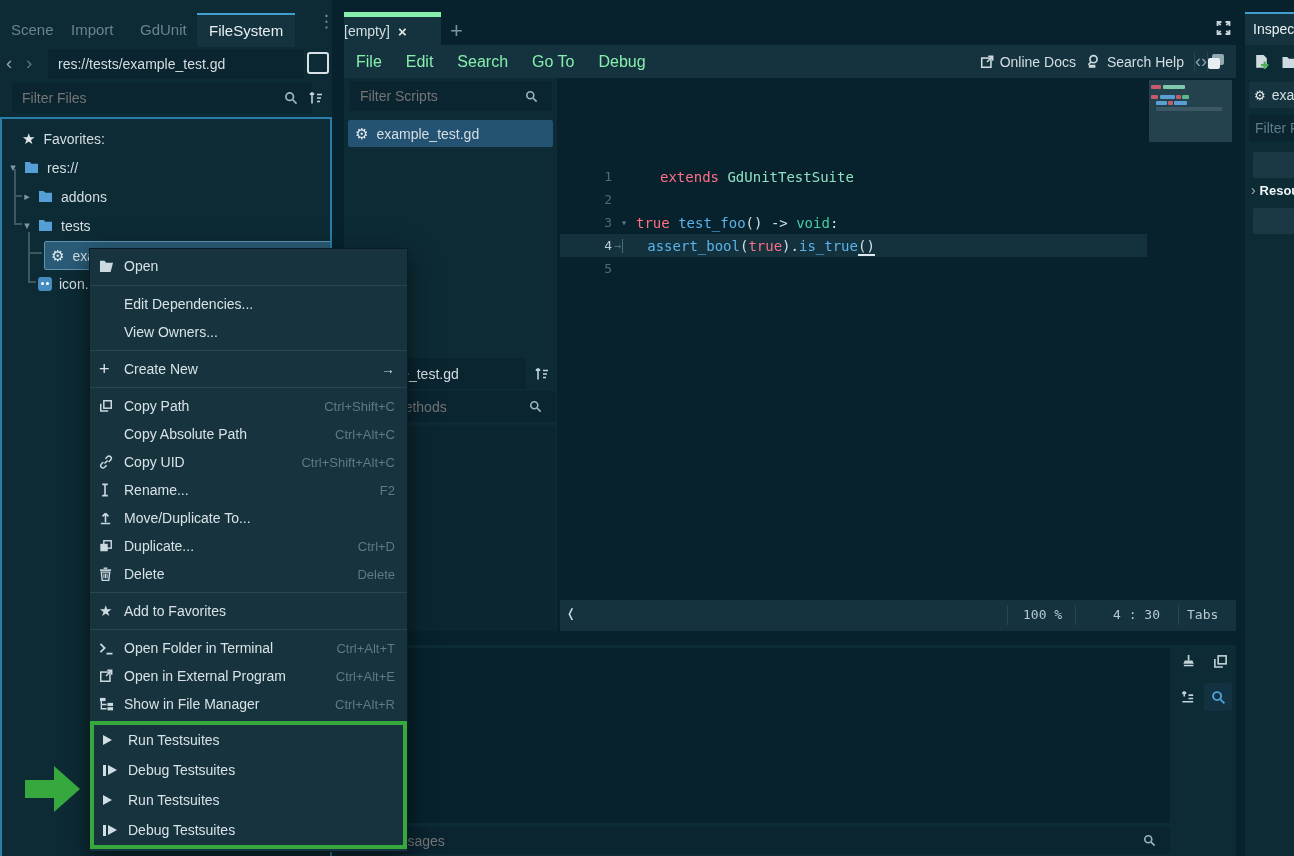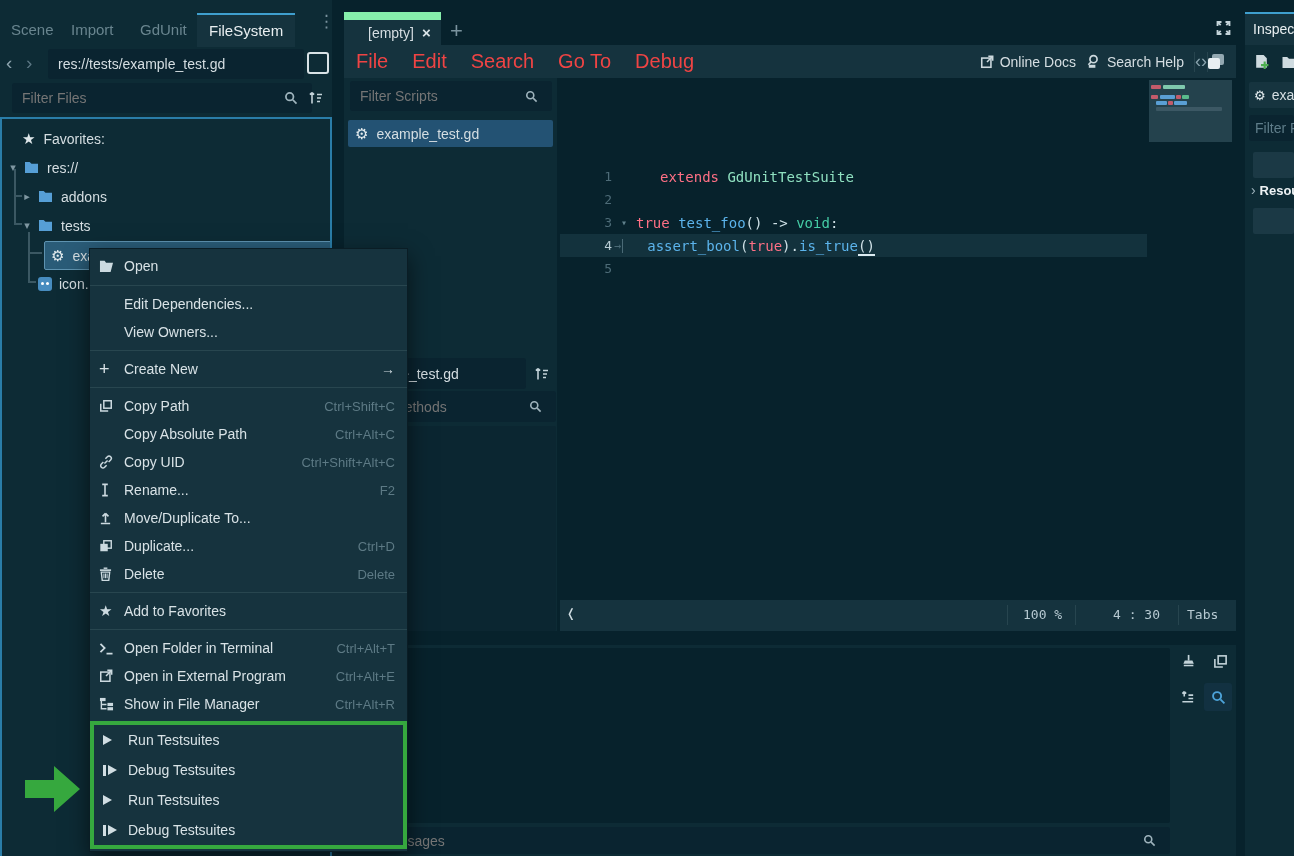--- a/index.html
+++ b/index.html
@@ -22,24 +22,24 @@
   #tree{left:0;top:117px;width:328px;height:737px;border:2px solid #2a7da8;background:#0d2b35;overflow:hidden}
   .trow{position:absolute;height:29px;display:flex;align-items:center;color:#d5dee2}
   .exp{color:#7f97a1;font-size:11px;width:14px;display:inline-block;text-align:center}
   .fold-ic{color:#569fd6}
   .guide{position:absolute;background:#3b5863}
   .sel-row{position:absolute;background:#2a5c78;border:1px solid #5e93b0;border-radius:2px;display:flex;align-items:center}
   .gear{font-size:15px;color:#e4ecef}
   .godot-ic{width:14px;height:14px;background:#478cbf;border-radius:3px;position:relative;display:inline-block}
   .godot-ic::after{content:"";position:absolute;width:3px;height:3px;background:#fff;border-radius:50%;left:3px;top:5px;box-shadow:5px 0 0 #fff}
   
-  #script-tab{left:344px;top:12px;width:97px;height:33px;background:#15333e;border-top:8px solid #86efac;
-              display:flex;align-items:center;padding:0 24px;box-sizing:border-box;gap:8px}
+  #script-tab{left:344px;top:12px;width:97px;height:33px;background:#15333e;border-top:5px solid #86efac;
+              display:flex;align-items:center;padding:0 0;box-sizing:border-box;gap:8px}
   #menu-bar{left:344px;top:45px;width:892px;height:33px;background:#15333e;display:flex;align-items:center}
-  .mmenu{padding:0 12px;color:#ef4444;font-size:20px}
+  .mmenu{padding:0 12px;color:#86efac;font-size:16px}
   .mbright{margin-left:auto;display:flex;align-items:center;}
   .vdiv{width:1px;height:20px;background:#27454f}
   #left-col{left:344px;top:78px;width:213px;height:553px;background:#0d2b35}
   #code-area{left:560px;top:80px;width:676px;height:520px;background:#07222c}
   .cl{position:absolute;left:0;width:587px;height:23px;display:flex;align-items:center;
       font-family:"DejaVu Sans Mono",monospace;font-size:14px;white-space:pre}
   .ln{width:52px;text-align:right;color:#4d6b77;font-size:13px}
   .foldc{width:24px;text-align:center;color:#60808c;font-size:10px}
   .tok{white-space:pre}
   .kw{color:#ff7085}.ty{color:#8fe0c0}.ty2{color:#45cda6}.fn{color:#5cb4ec}.pl{color:#cfe0e6}

